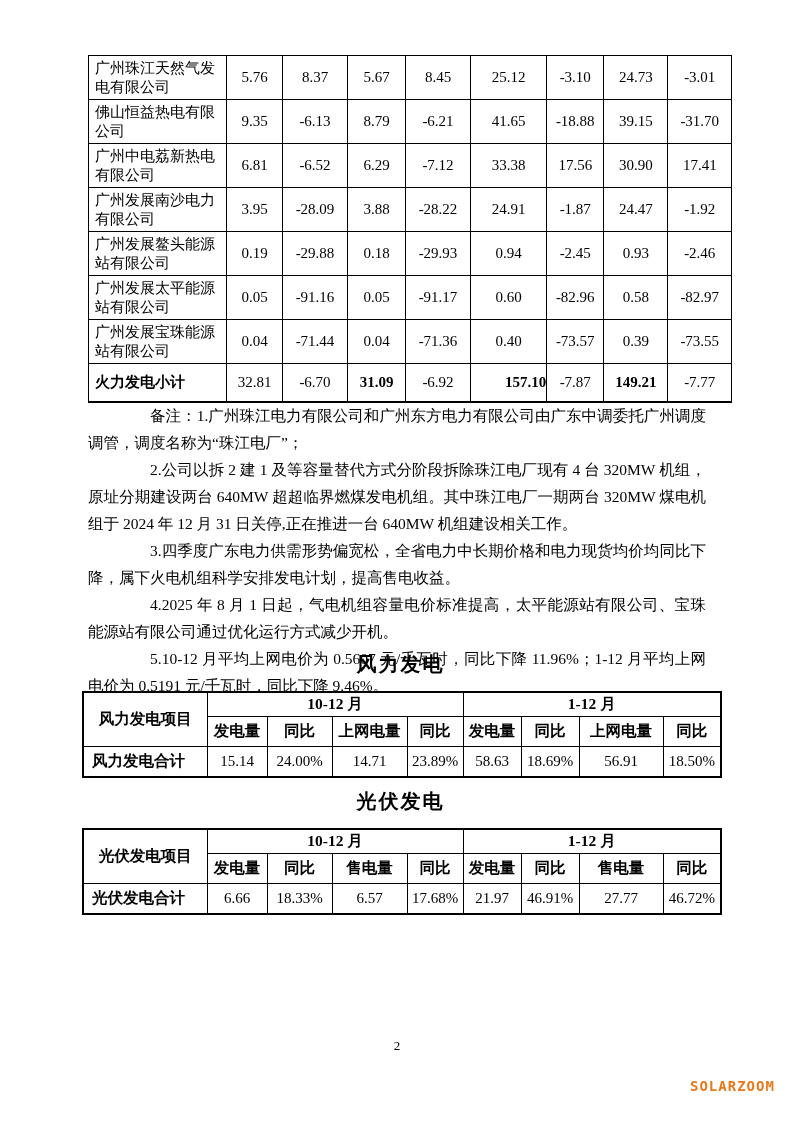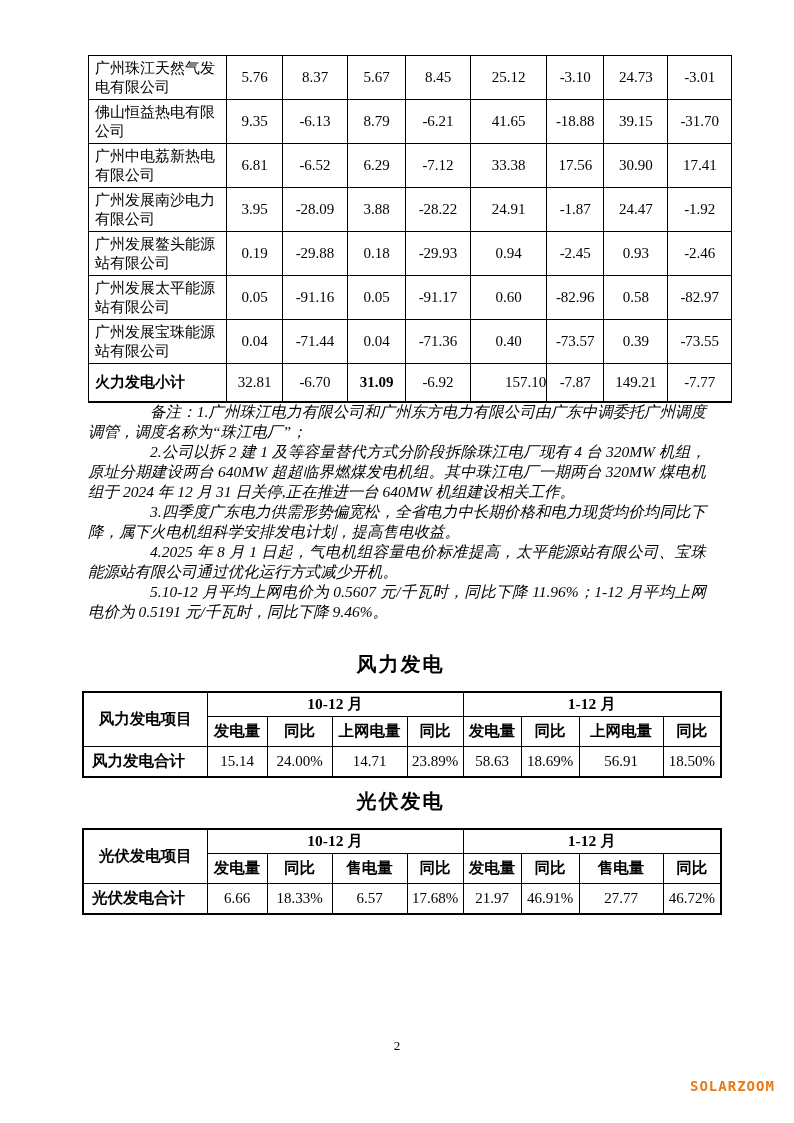--- a/index.html
+++ b/index.html
@@ -28,21 +28,21 @@
   #wind  { top:691px; }
   #solar { top:828px; }
   .grouped tr.gr1 { height:24px; }
   .grouped tr.gr2 { height:30px; }
   .grouped tr.gr3 { height:31px;border-radius:9px; }
   .grouped td.row-label { font-weight:bold; font-size:15.5px; text-align:left; padding-left:8px; }
   .grouped td.num { text-align:center; }
 
   
   .notes { position:absolute; left:88px; top:402px; width:618px;
-           font-size:15.5px; line-height:20px; text-align:justify;font-style:italic; }
+           font-size:15.5px; line-height:27px; text-align:justify; }
   .notes p { margin:0; text-indent:62px; }
 
   
   .section-title { position:absolute; left:82px; width:637px; text-align:center;
                    font-size:20px; font-weight:bold; letter-spacing:2px; }
   #wind-title  { top:651px; }
   #solar-title { top:788px; }
 
   
   .bottom-note { position:absolute; left:117px; top:927px; width:590px;
@@ -150,23 +150,23 @@
           <td class="num">-73.57</td>
           <td class="num">0.39</td>
           <td class="num">-73.55</td>
         </tr>
         <tr class="subtotal">
           <td class="name bold" style="font-weight: bold;">火力发电小计</td>
           <td class="num" style="font-weight: normal;">32.81</td>
           <td class="num" style="font-weight: normal;">-6.70</td>
           <td class="num" style="font-weight: bold;">31.09</td>
           <td class="num" style="font-weight: normal;">-6.92</td>
-          <td class="num" style="font-weight: normal; padding-left: 34px;">157.10</td>
+          <td class="num" style="font-weight: bold; padding-left: 34px;">157.10</td>
           <td class="num" style="font-weight: normal;">-7.87</td>
-          <td class="num" style="font-weight: normal;">149.21</td>
+          <td class="num" style="font-weight: bold;">149.21</td>
           <td class="num" style="font-weight: normal;">-7.77</td>
         </tr>
       </tbody>
   </table>
 
   <div class="notes">
     <p>备注：1.广州珠江电力有限公司和广州东方电力有限公司由广东中调委托广州调度调管，调度名称为“珠江电厂”；</p>
     <p>2.公司以拆 2 建 1 及等容量替代方式分阶段拆除珠江电厂现有 4 台 320MW 机组，原址分期建设两台 640MW 超超临界燃煤发电机组。其中珠江电厂一期两台 320MW 煤电机组于 2024 年 12 月 31 日关停,正在推进一台 640MW 机组建设相关工作。</p>
     <p>3.四季度广东电力供需形势偏宽松，全省电力中长期价格和电力现货均价均同比下降，属下火电机组科学安排发电计划，提高售电收益。</p>
     <p>4.2025 年 8 月 1 日起，气电机组容量电价标准提高，太平能源站有限公司、宝珠能源站有限公司通过优化运行方式减少开机。</p>

